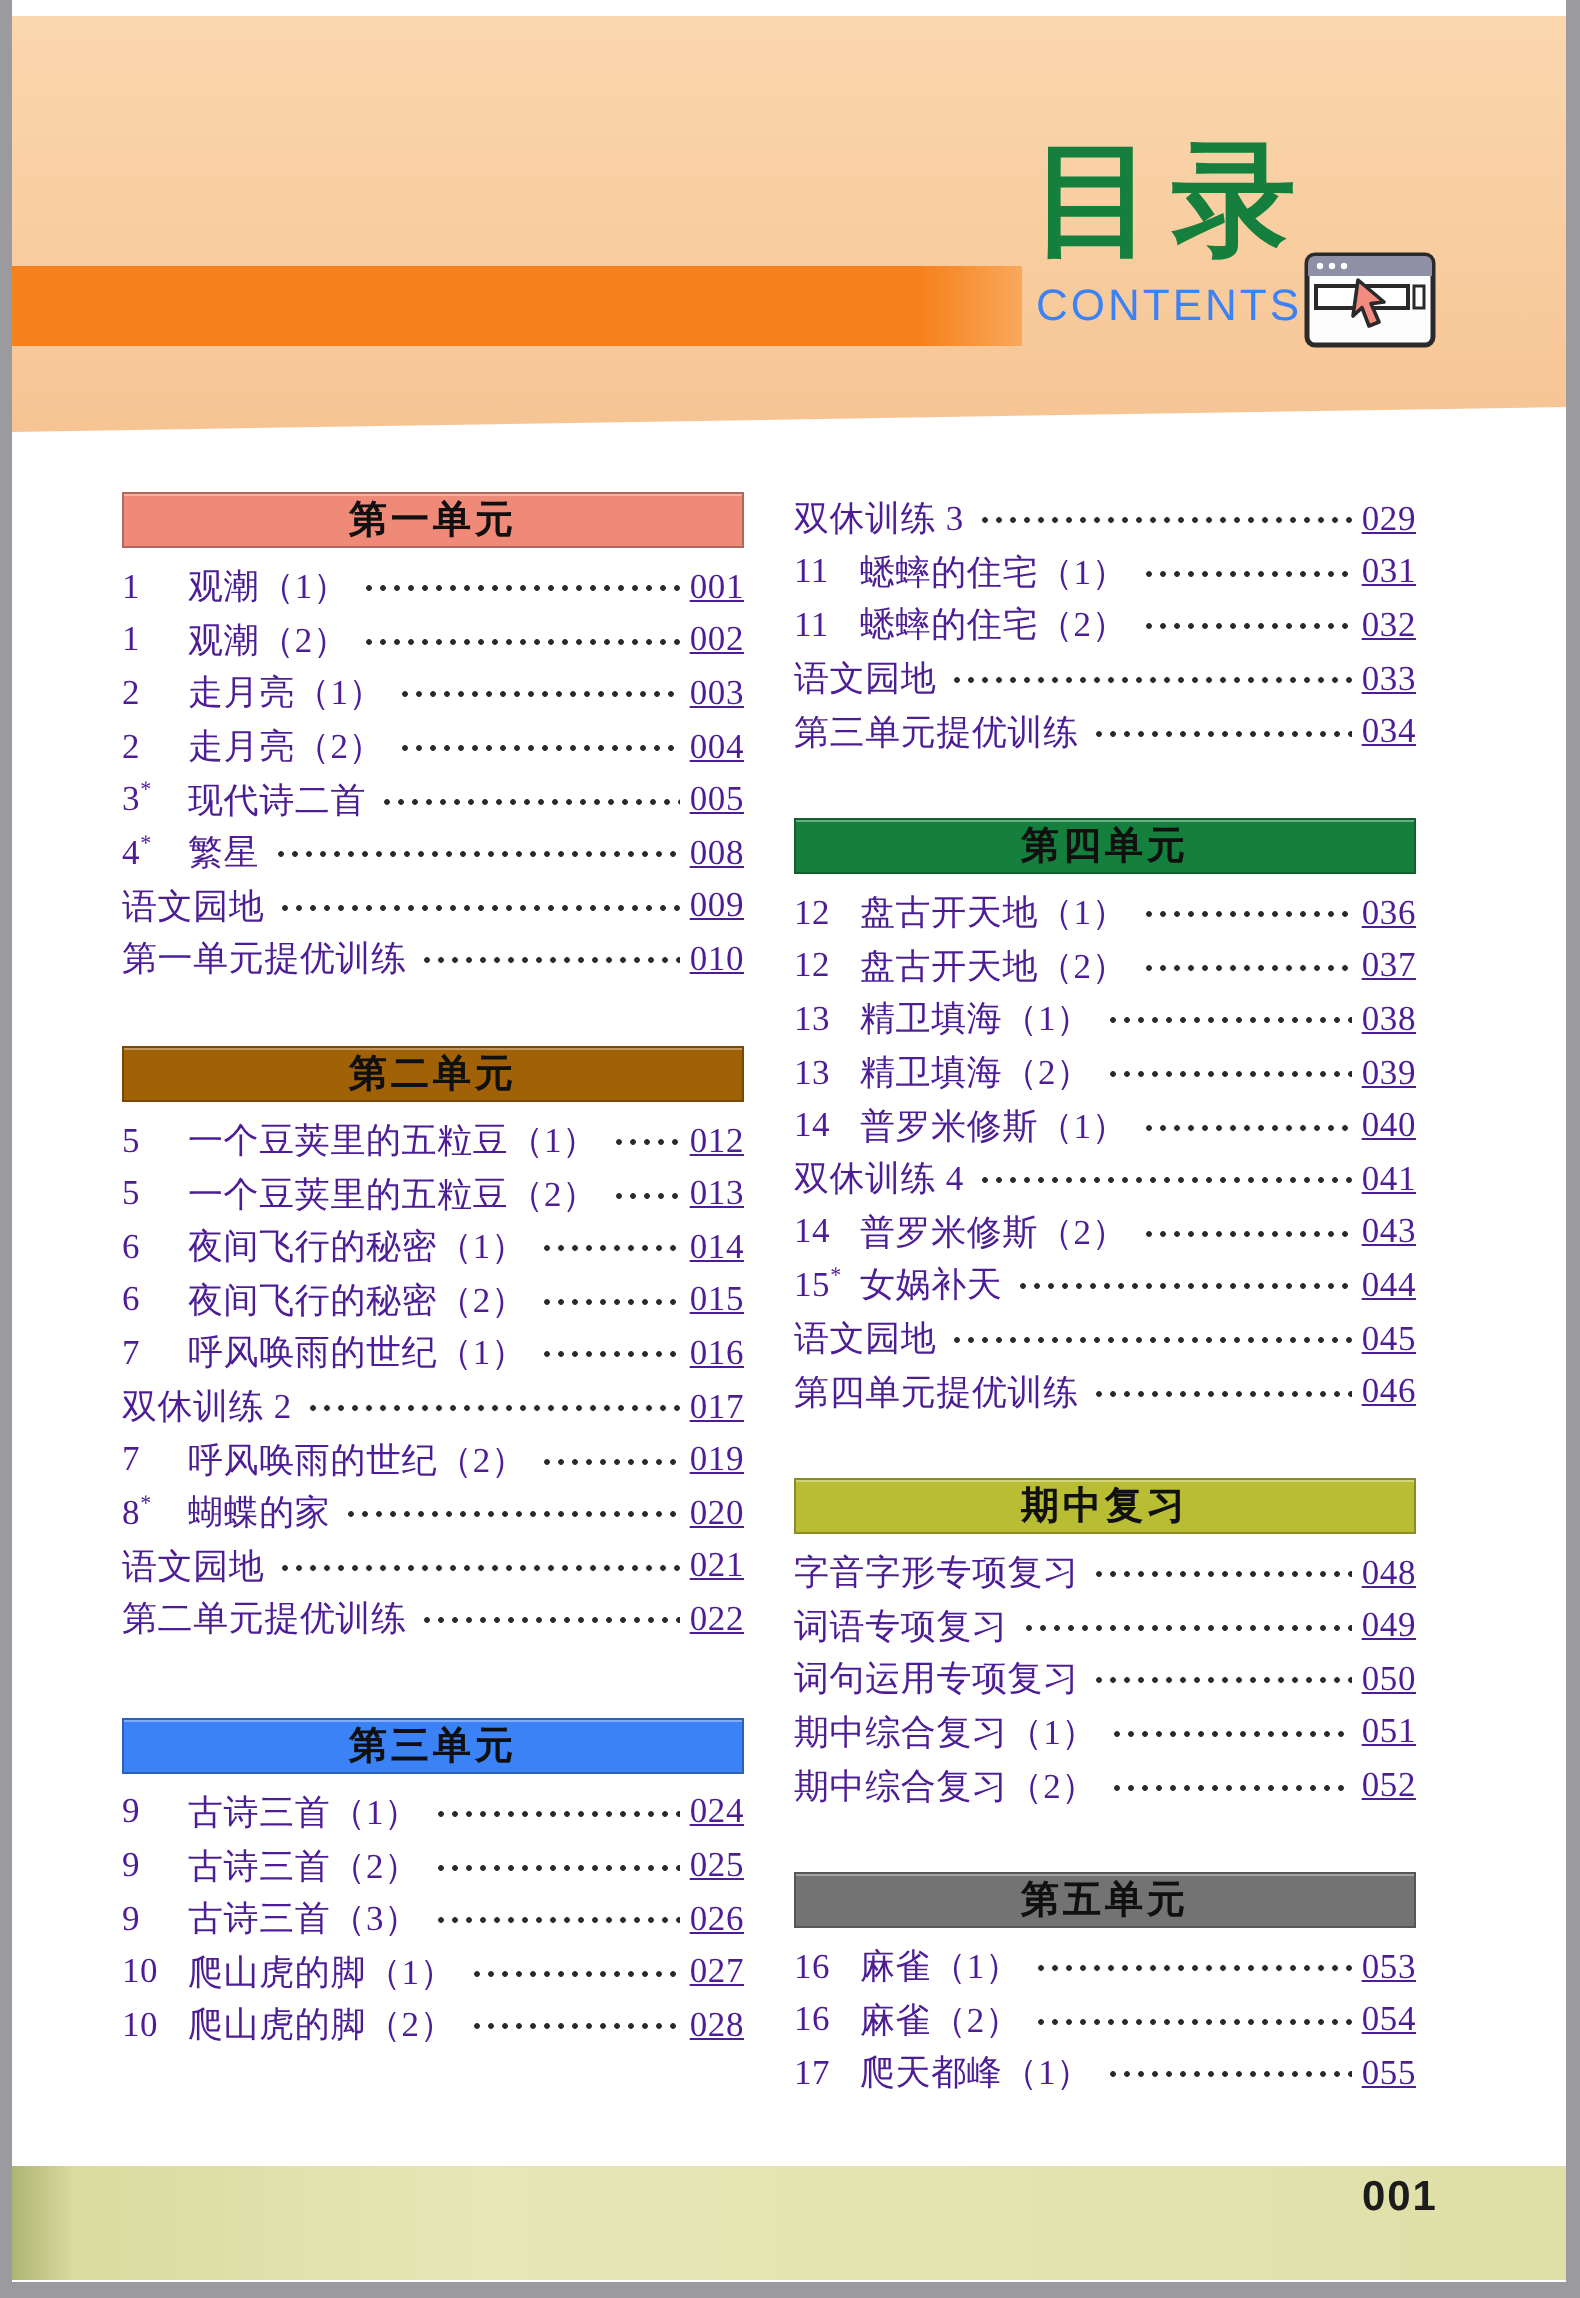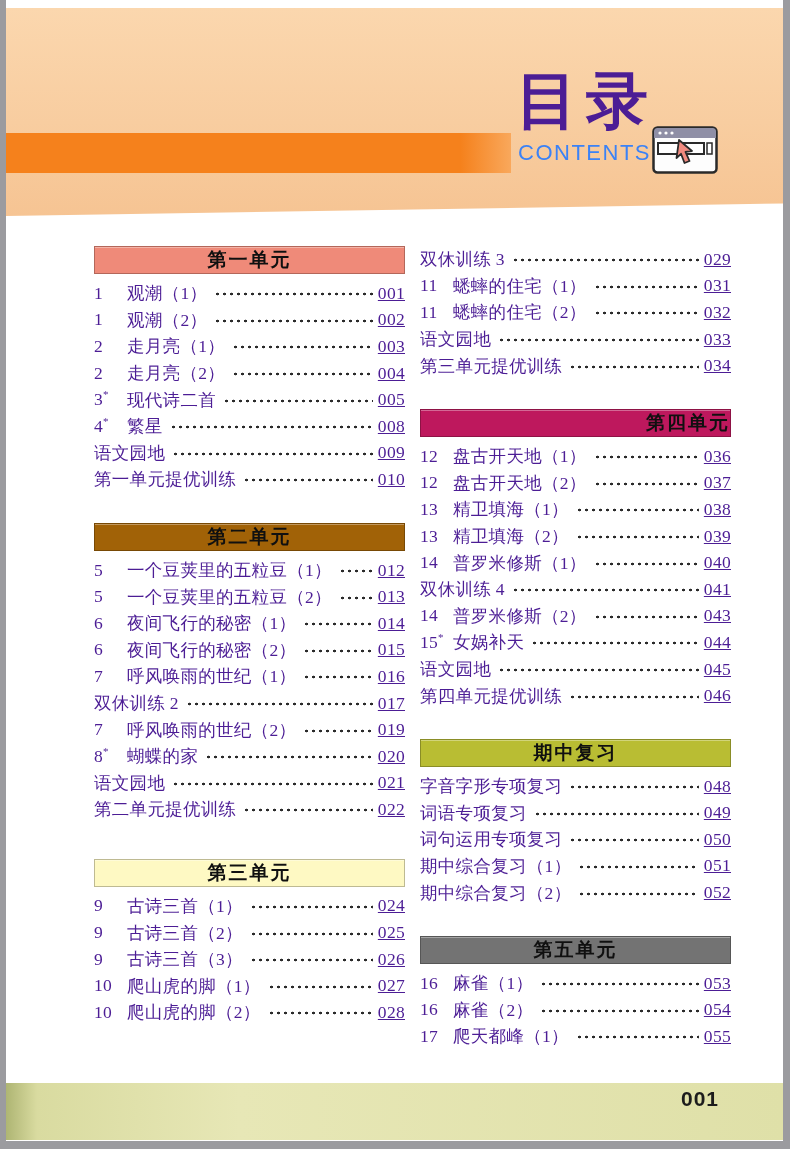--- a/index.html
+++ b/index.html
@@ -18,33 +18,33 @@
     position:absolute; left:0; top:8px; width:100%; height:208px;
     background:linear-gradient(180deg,#fbd7ae 0%,#f8cda0 55%,#f6c493 100%);
     clip-path:polygon(0 0,100% 0,100% 94%,0 100%);
   }
   .stripe {
     position:absolute; left:0; top:125px; width:505px; height:40px;
     background:linear-gradient(90deg,#f5811c 0%,#f5811c 90%,#f9a85c 100%);
   }
   .title-zh {
     position:absolute; left:510px; top:70px;
-    font-size:62px; font-weight:bold; color:#4c1d95;
+    font-size:62px; font-weight:bold; color:#15803d;
     letter-spacing:8px; line-height:1;
     font-family:"Liberation Serif","DejaVu Serif",serif;
   }
   .title-en {
     position:absolute; left:512px; top:140px;
     font-size:22px; color:#3b82f6; letter-spacing:1.5px;
     font-family:"Liberation Sans","DejaVu Sans",sans-serif;
   }
   .win-icon { position:absolute; left:646px; top:126px; }
   
   .content { position:absolute; left:0; top:215px; width:100%; }
-  .toc { display:flex; gap:15px; padding:31px 0 0 88px; }
+  .toc { display:flex; gap:25px; padding:31px 0 0 55px; }
   .col { width:311px; flex:0 0 311px; }
   .section { margin-top:30px; }
   .section:first-child { margin-top:0; }
   .bar {
     height:26px; border:1px solid rgba(0,0,0,0.25);
     margin-bottom:6px;
     display:flex; align-items:center; justify-content:center;
     font-family:"Liberation Sans","DejaVu Sans",sans-serif;
     font-weight:bold; font-size:19px; color:#101010; letter-spacing:2px;
     box-shadow:inset 0 1px 0 rgba(255,255,255,0.35);
@@ -211,21 +211,21 @@
               <span class="leader"></span>
               <span class="pg">021</span>
             </div>
             <div class="row">
               <span class="t">第二单元提优训练</span>
               <span class="leader"></span>
               <span class="pg">022</span>
             </div>
           </div>
           <div class="section">
-            <div class="bar" style="background: #fef9c3; margin-top: 36px;">
+            <div class="bar" style="background: #3b82f6; margin-top: 36px;">
               <span>第三单元</span>
             </div>
             <div class="row">
               <span class="num">9</span>
               <span class="t">古诗三首（1）</span>
               <span class="leader"></span>
               <span class="pg">024</span>
             </div>
             <div class="row">
               <span class="num">9</span>
@@ -277,21 +277,21 @@
               <span class="leader"></span>
               <span class="pg">033</span>
             </div>
             <div class="row">
               <span class="t">第三单元提优训练</span>
               <span class="leader"></span>
               <span class="pg">034</span>
             </div>
           </div>
           <div class="section">
-            <div class="bar" style="background: #be185d; justify-content: flex-end;">
+            <div class="bar" style="background: #15803d;">
               <span>第四单元</span>
             </div>
             <div class="row">
               <span class="num">12</span>
               <span class="t">盘古开天地（1）</span>
               <span class="leader"></span>
               <span class="pg">036</span>
             </div>
             <div class="row">
               <span class="num">12</span>

